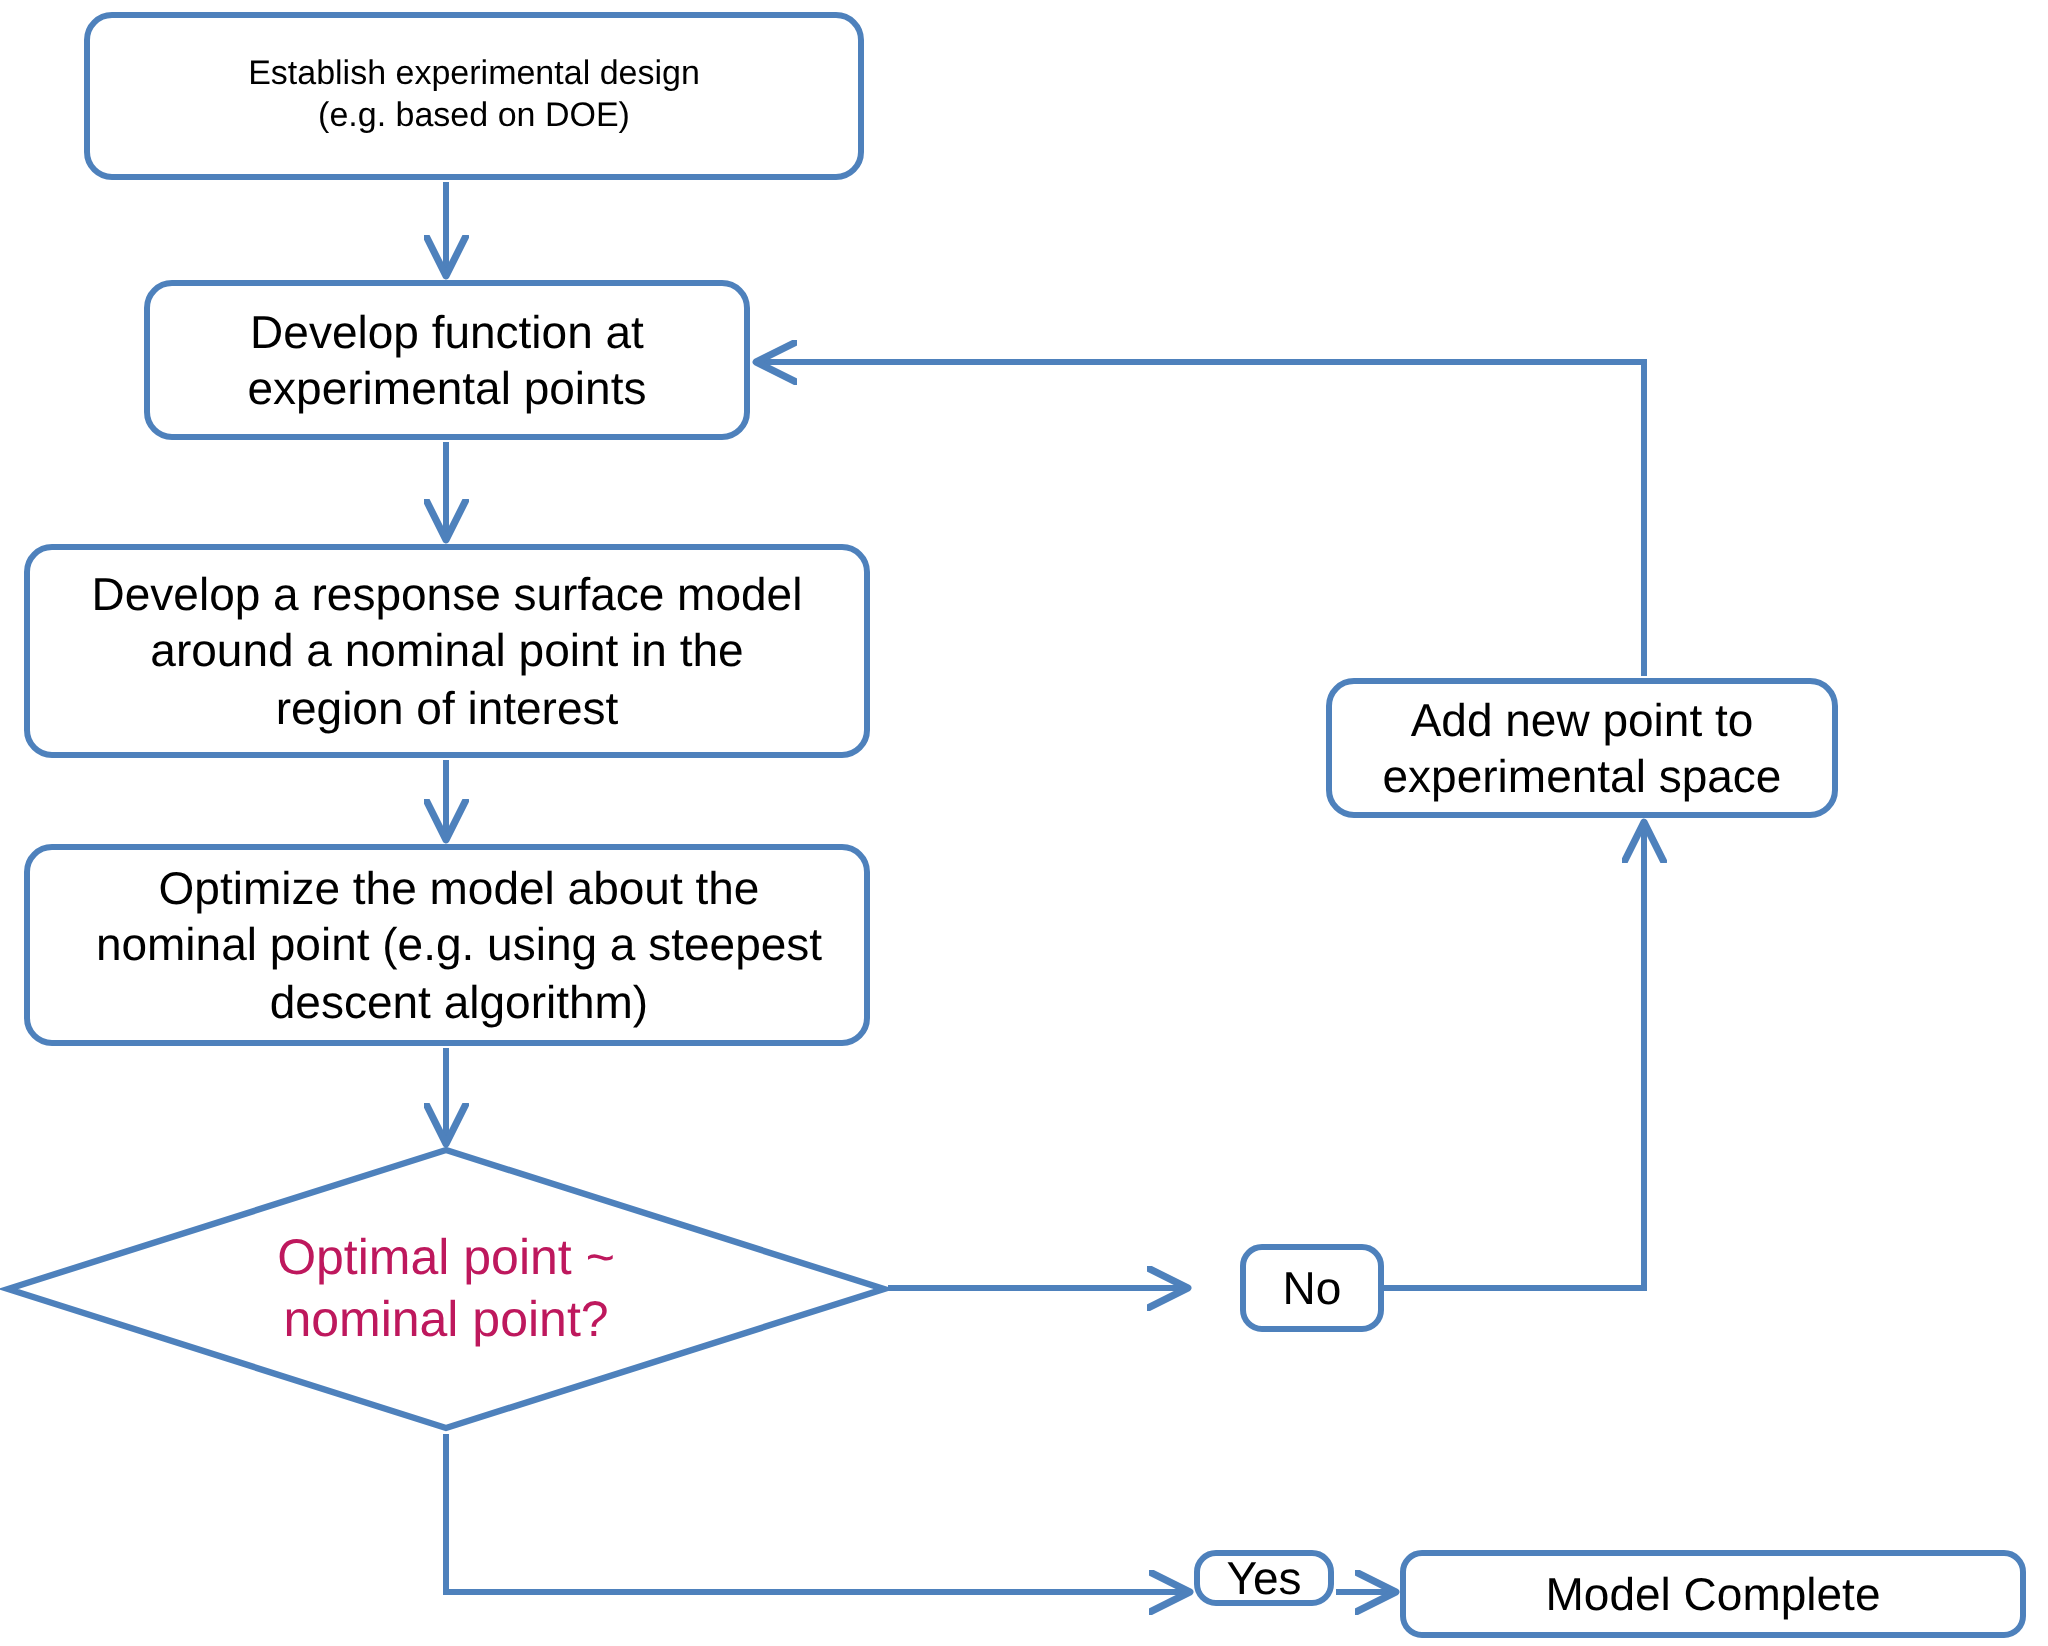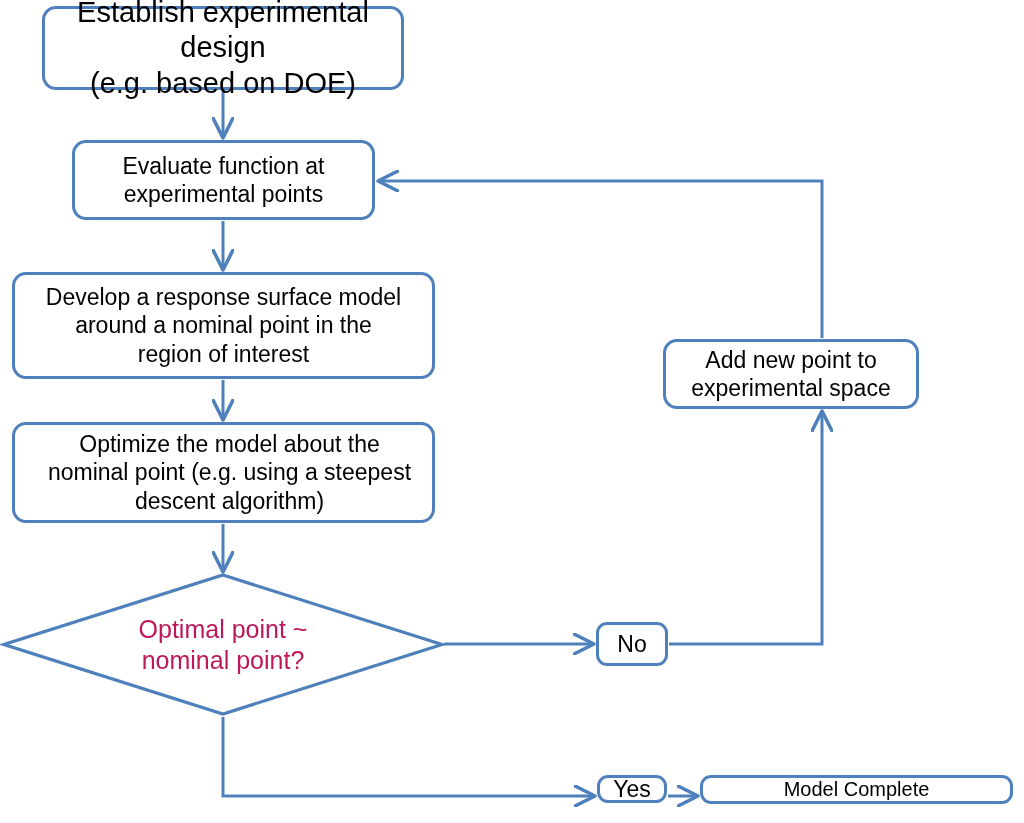--- a/index.html
+++ b/index.html
@@ -68,28 +68,28 @@
     height: 100%;
     display: flex;
     align-items: center;
     justify-content: center;
     text-align: center;
     color: #be185d;
     line-height: 1.22;
     white-space: pre-line;
   }
   
-  #node-establish   { left: 42px;  top: 6px;   width: 362px; height: 84px;  font-size: 29px; }
+  #node-establish   { left: 42px;  top: 6px;   width: 390px; height: 84px;  font-size: 17px; }
   #node-evaluate    { left: 72px;  top: 140px; width: 303px; height: 80px;  font-size: 23px; }
   #node-develop     { left: 12px;  top: 272px; width: 423px; height: 107px; font-size: 23px; text-align: center; }
   #node-optimize    { left: 12px;  top: 422px; width: 423px; height: 101px; font-size: 23px; padding-left: 12px; }
   #node-addpoint    { left: 663px; top: 339px; width: 256px; height: 70px;  font-size: 23px; }
-  #node-no          { left: 596px; top: 622px; width: 72px;  height: 44px;  font-size: 23px; }
+  #node-no          { left: 620px; top: 622px; width: 72px;  height: 44px;  font-size: 23px; }
   #node-yes         { left: 597px; top: 775px; width: 70px;  height: 28px;  font-size: 23px; }
-  #node-complete    { left: 700px; top: 775px; width: 313px; height: 29px;  font-size: 20px; }
+  #node-complete    { left: 700px; top: 775px; width: 313px; height: 44px;  font-size: 23px; }
   #node-decision    { left: 2px;   top: 573px; width: 442px; height: 143px; }
   #node-decision .diamond-label { font-size: 25px; }
 </style>
 </head>
 <body>
 
 <div id="canvas">
 
   <svg id="edges" viewBox="0 0 1024 823" width="1024" height="823" xmlns="http://www.w3.org/2000/svg">
     <defs>
@@ -119,21 +119,21 @@
       <path d="M 668 796 L 697 796" marker-end="url(#arrow)"></path>
     </g>
   </svg>
 
   <div class="node" id="node-establish">
     <span class="node-text">Establish experimental design
 (e.g. based on DOE)</span>
   </div>
 
   <div class="node" id="node-evaluate">
-    <span class="node-text">Evaluate function at
+    <span class="node-text">Develop function at
 experimental points</span>
   </div>
 
   <div class="node" id="node-develop">
     <span class="node-text">Develop a response surface model
 around a nominal point in the
 region of interest</span>
   </div>
 
   <div class="node" id="node-optimize">

